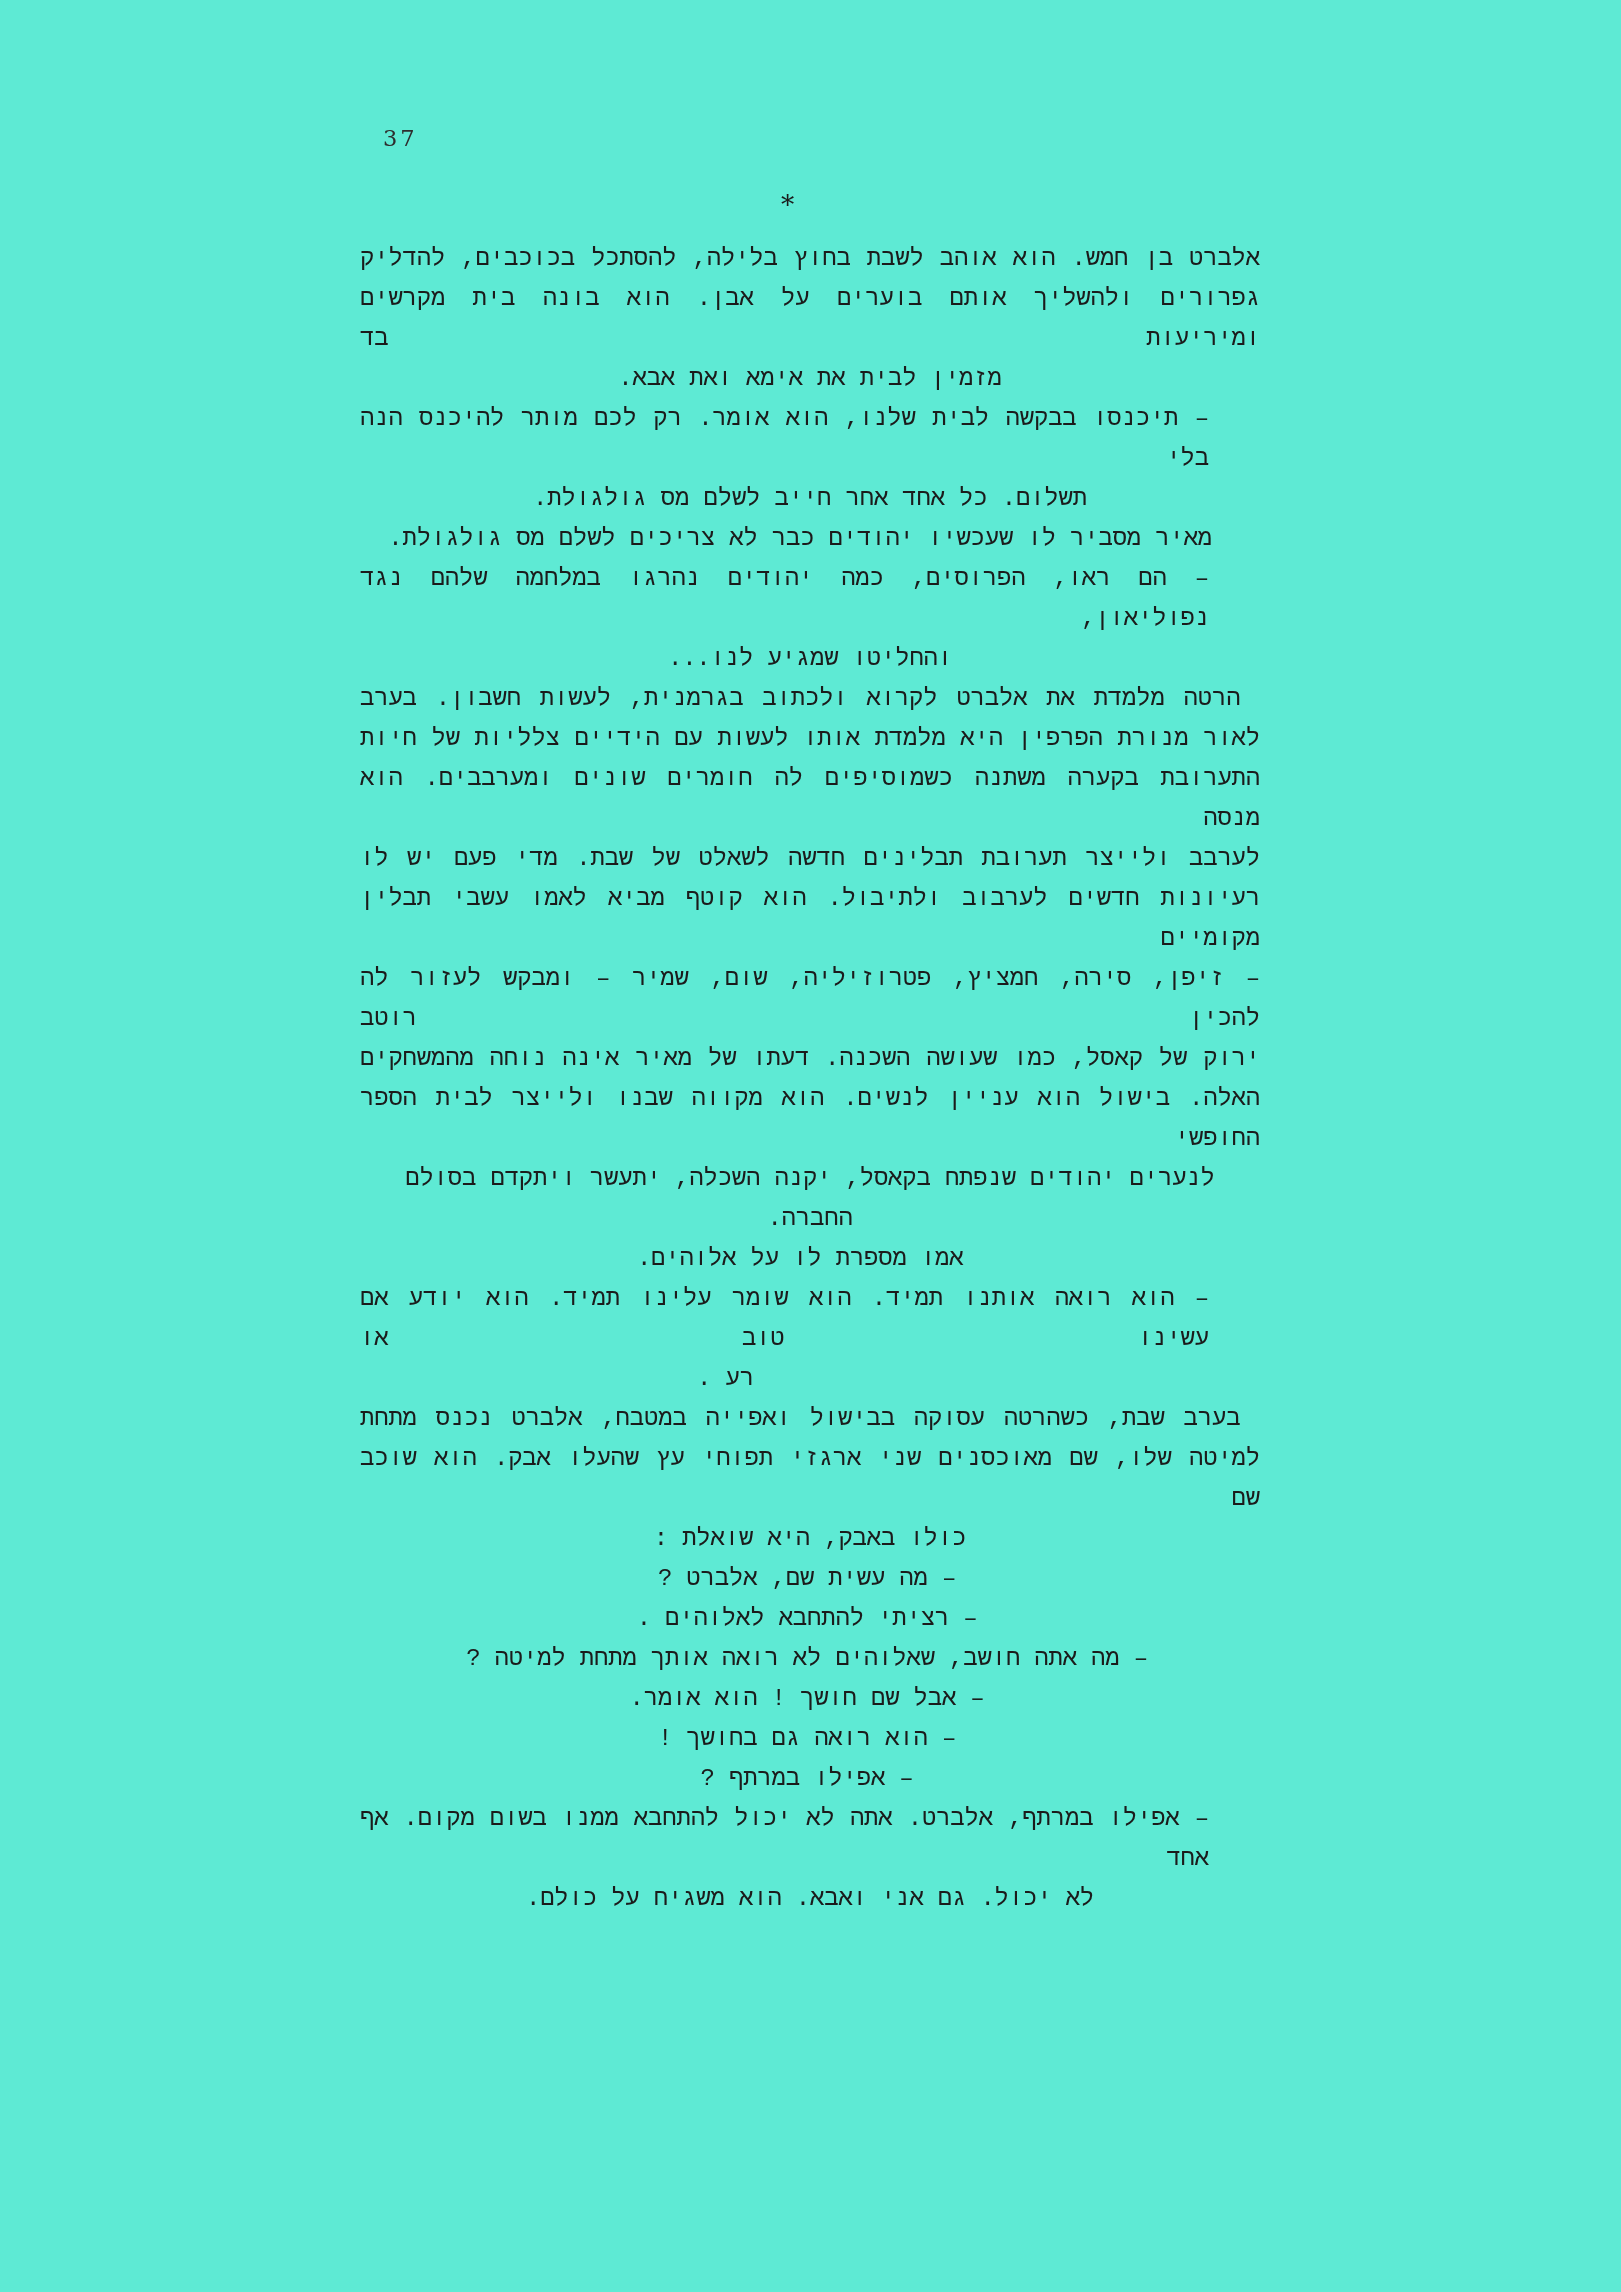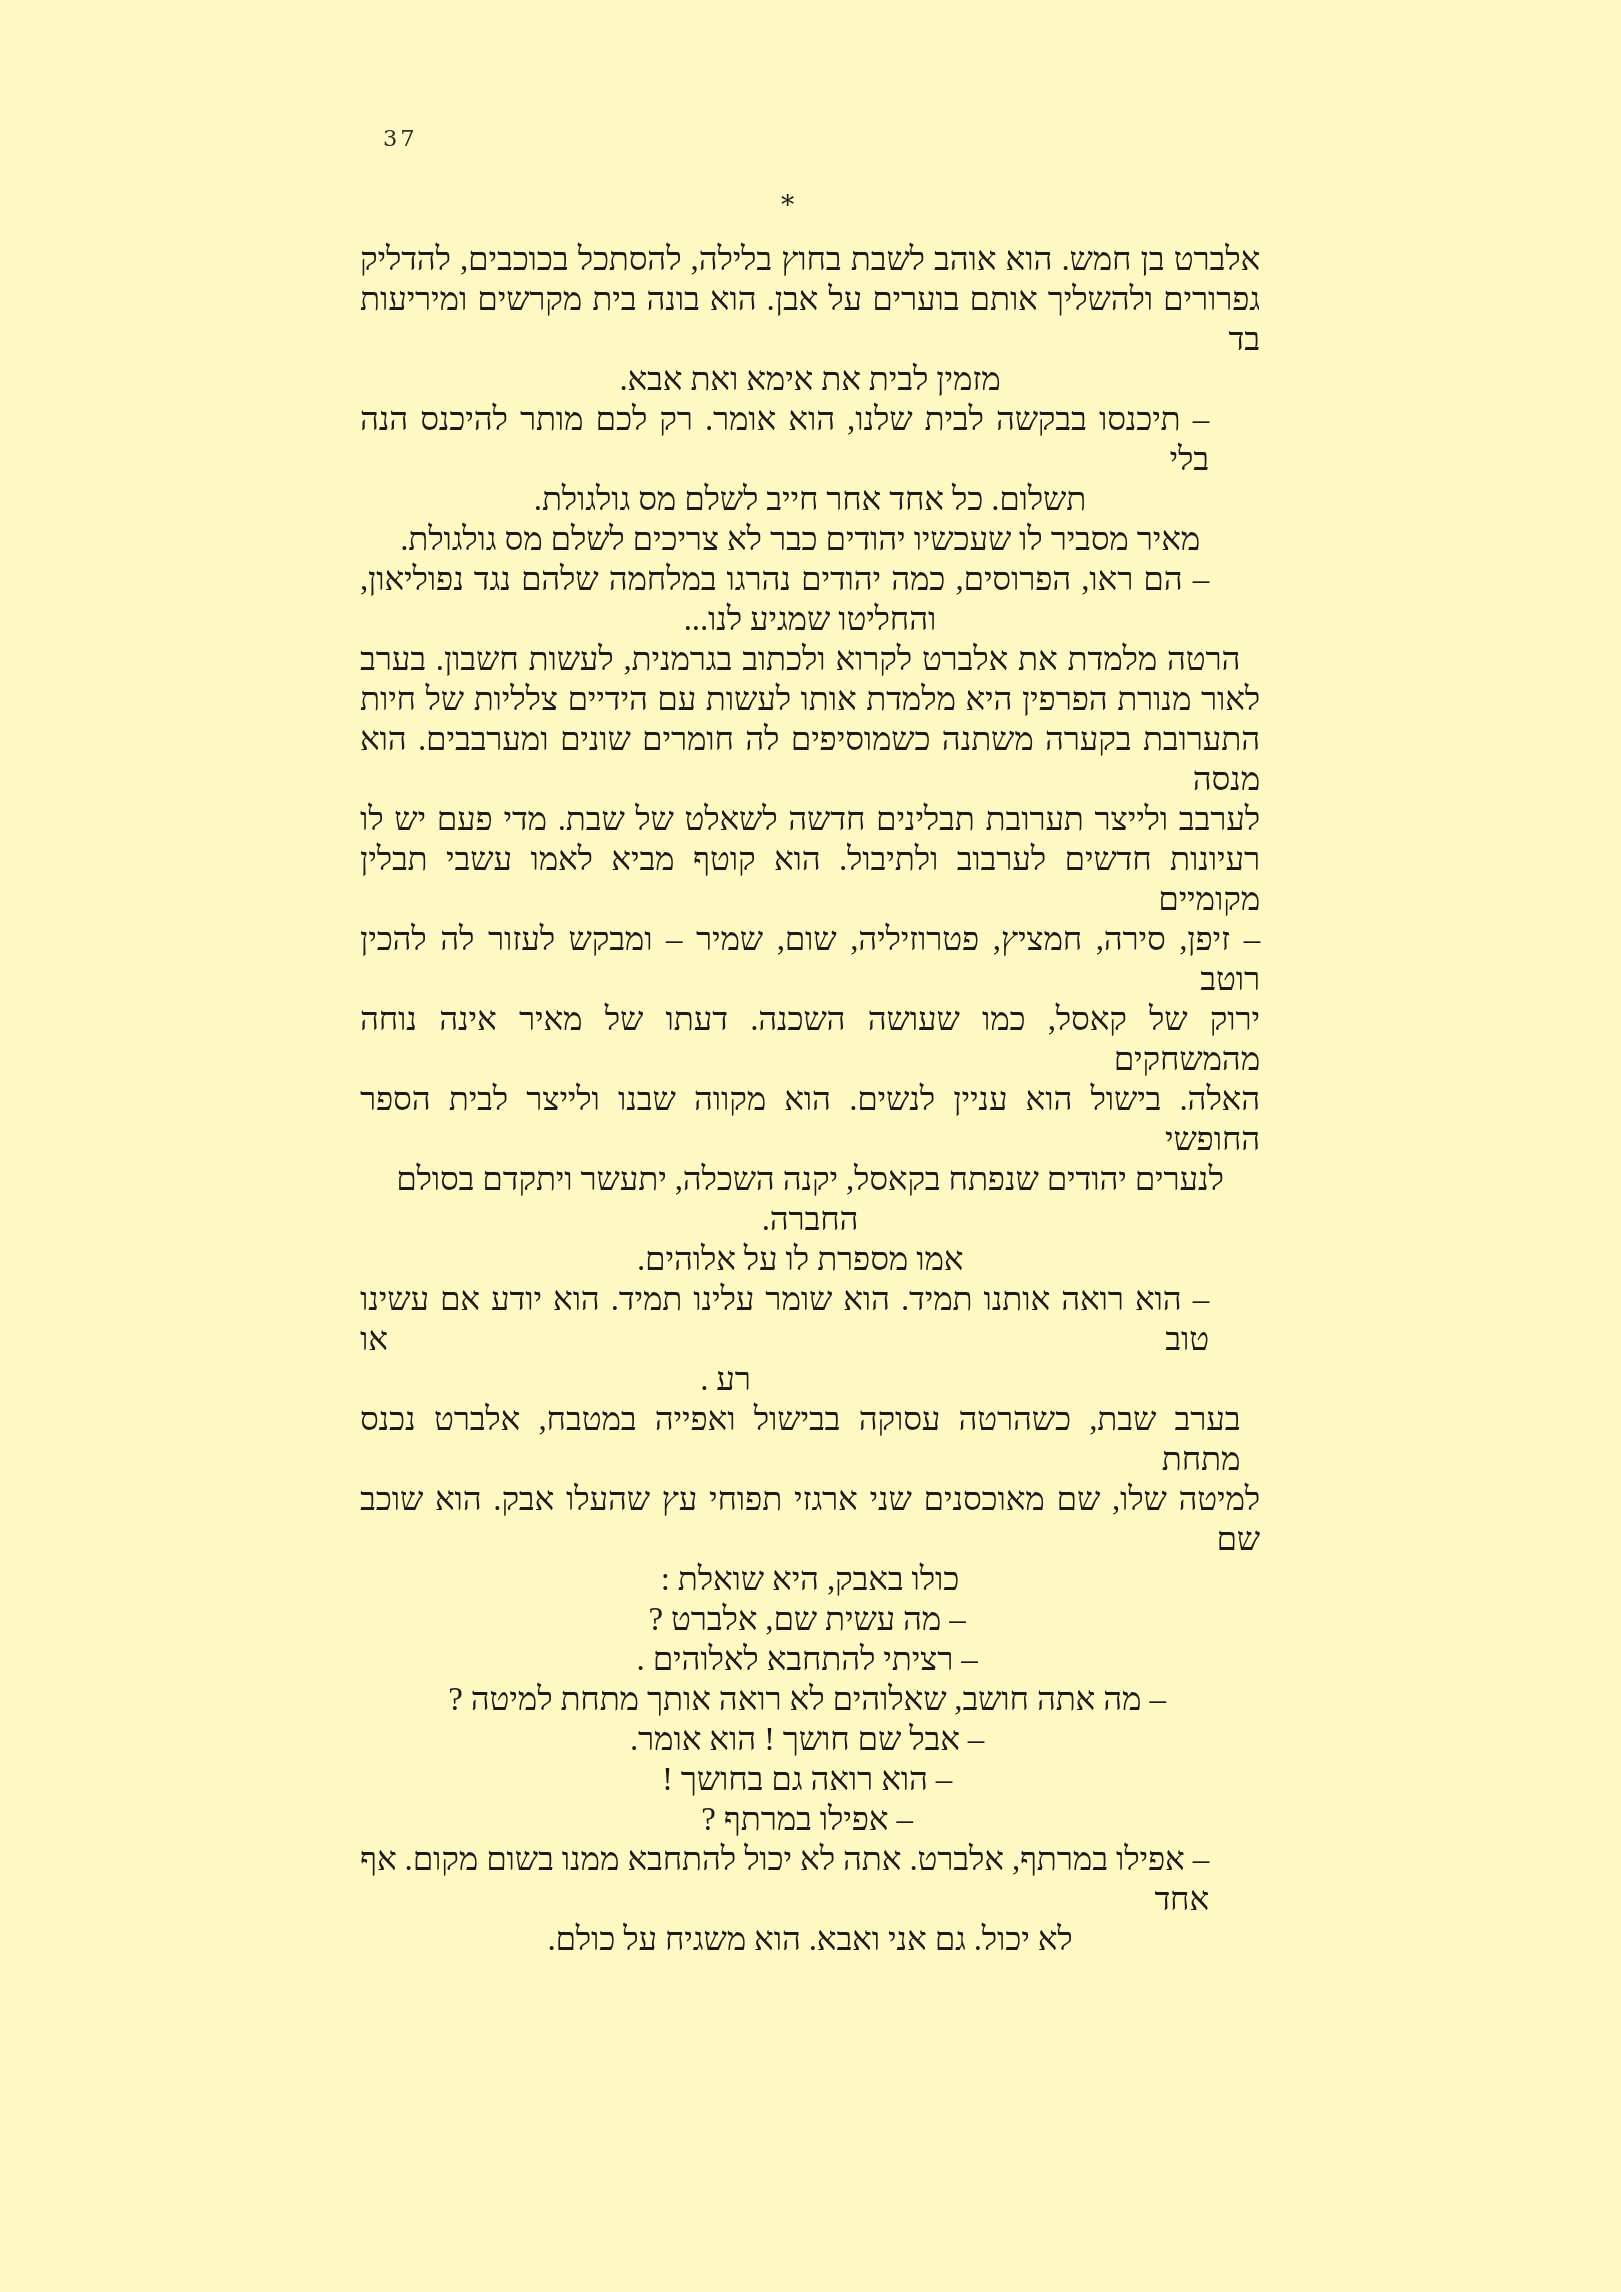--- a/index.html
+++ b/index.html
@@ -1,37 +1,37 @@
 <!DOCTYPE html>
 <html lang="he"><head>
 <meta charset="utf-8">
 <style>
   html,body{margin:0;padding:0;background:#e8e8e8;}
   .page{
     position:relative;
     width:1621px;height:2293px;
-    background:#fef9c3;
+    background:#5eead4;
     font-family:"DejaVu Serif","DejaVu Sans",serif;
     color:#1b1b1b;
     overflow:hidden;
   }
   .page-number{
     position:absolute;left:383px;top:125px;
     font-size:22.5px;letter-spacing:2.9px;color:#2e2e2e;
   }
   .separator{
     position:absolute;left:360px;top:189px;width:900px;
     text-align:center;font-size:26.5px;color:#1b1b1b;
     transform:translateX(-22.5px);
   }
   .text-block{
     position:absolute;left:360px;top:239px;width:900px;
     direction:rtl;unicode-bidi:embed;
-    font-size:33px;line-height:40px;letter-spacing:-0.2px;
-    font-family:Liberation Serif, serif;
+    font-size:24px;line-height:40px;letter-spacing:-0.2px;
+    font-family:Liberation Mono, monospace;
   }
   .line{white-space:normal;}
   .just{text-align:justify;text-align-last:justify;}
   .end{text-align:center;}
   .ind{padding-right:19.6px;}
   .dash{padding-right:51px;}
   .dend{padding-right:5.9px;}
   .deep{padding-right:169px;}
 </style>
 </head>

